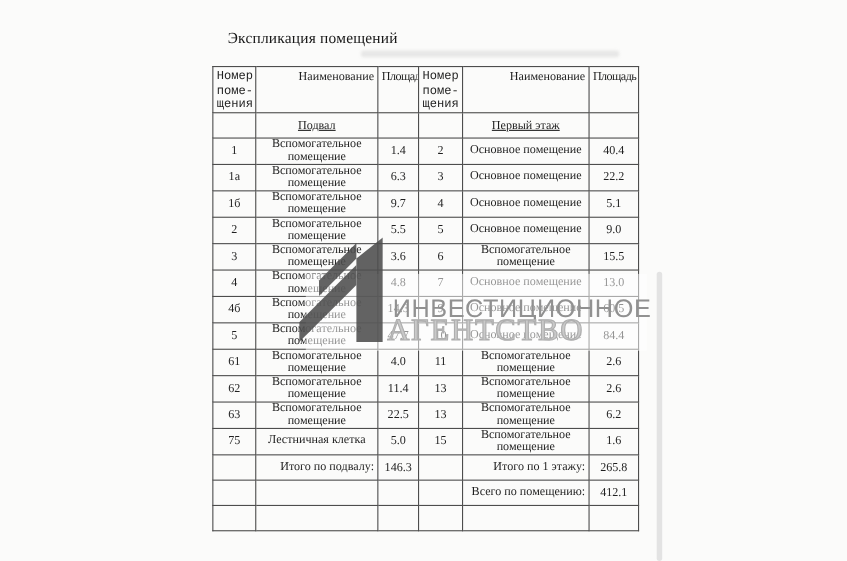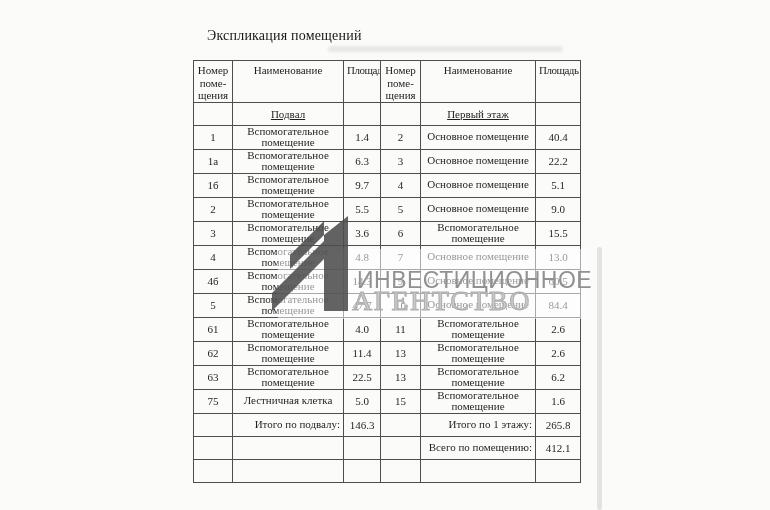--- a/index.html
+++ b/index.html
@@ -37,22 +37,22 @@
   }
   .explication th, .explication td {
     border: 1px solid var(--border, #4d4d4d);
     font-size: 11px;
     font-weight: normal;
     padding: 0 3px;
     overflow: hidden;
   }
   .explication thead tr { height: 41px; }
   .explication th { vertical-align: top; padding-top: 3px; line-height: 12.5px; }
-  .h-num  { text-align: center; white-space: pre-line; padding-left: 5px; }
-  .h-name { text-align: center; }
+  .h-num  { text-align: right; white-space: pre-line; padding-left: 5px; font-family: Liberation Mono, monospace; }
+  .h-name { text-align: right; }
   .h-area { text-align: center; letter-spacing: -0.5px; font-size: 10.5px; white-space: nowrap; padding: 3px 1px 0; }
   .section-row { height: 23px; }
   .section-cell { text-align: center; text-decoration: underline; }
   .explication tbody tr { height: 23px; }
   .c-num  { text-align: center; vertical-align: middle; }
   .c-name { text-align: center; vertical-align: middle; line-height: 11.5px; padding-left: 4px; }
   .c-area { text-align: center; vertical-align: middle; }
   .total-label { text-align: right; padding-right: 4px; white-space: nowrap; }
 
   

